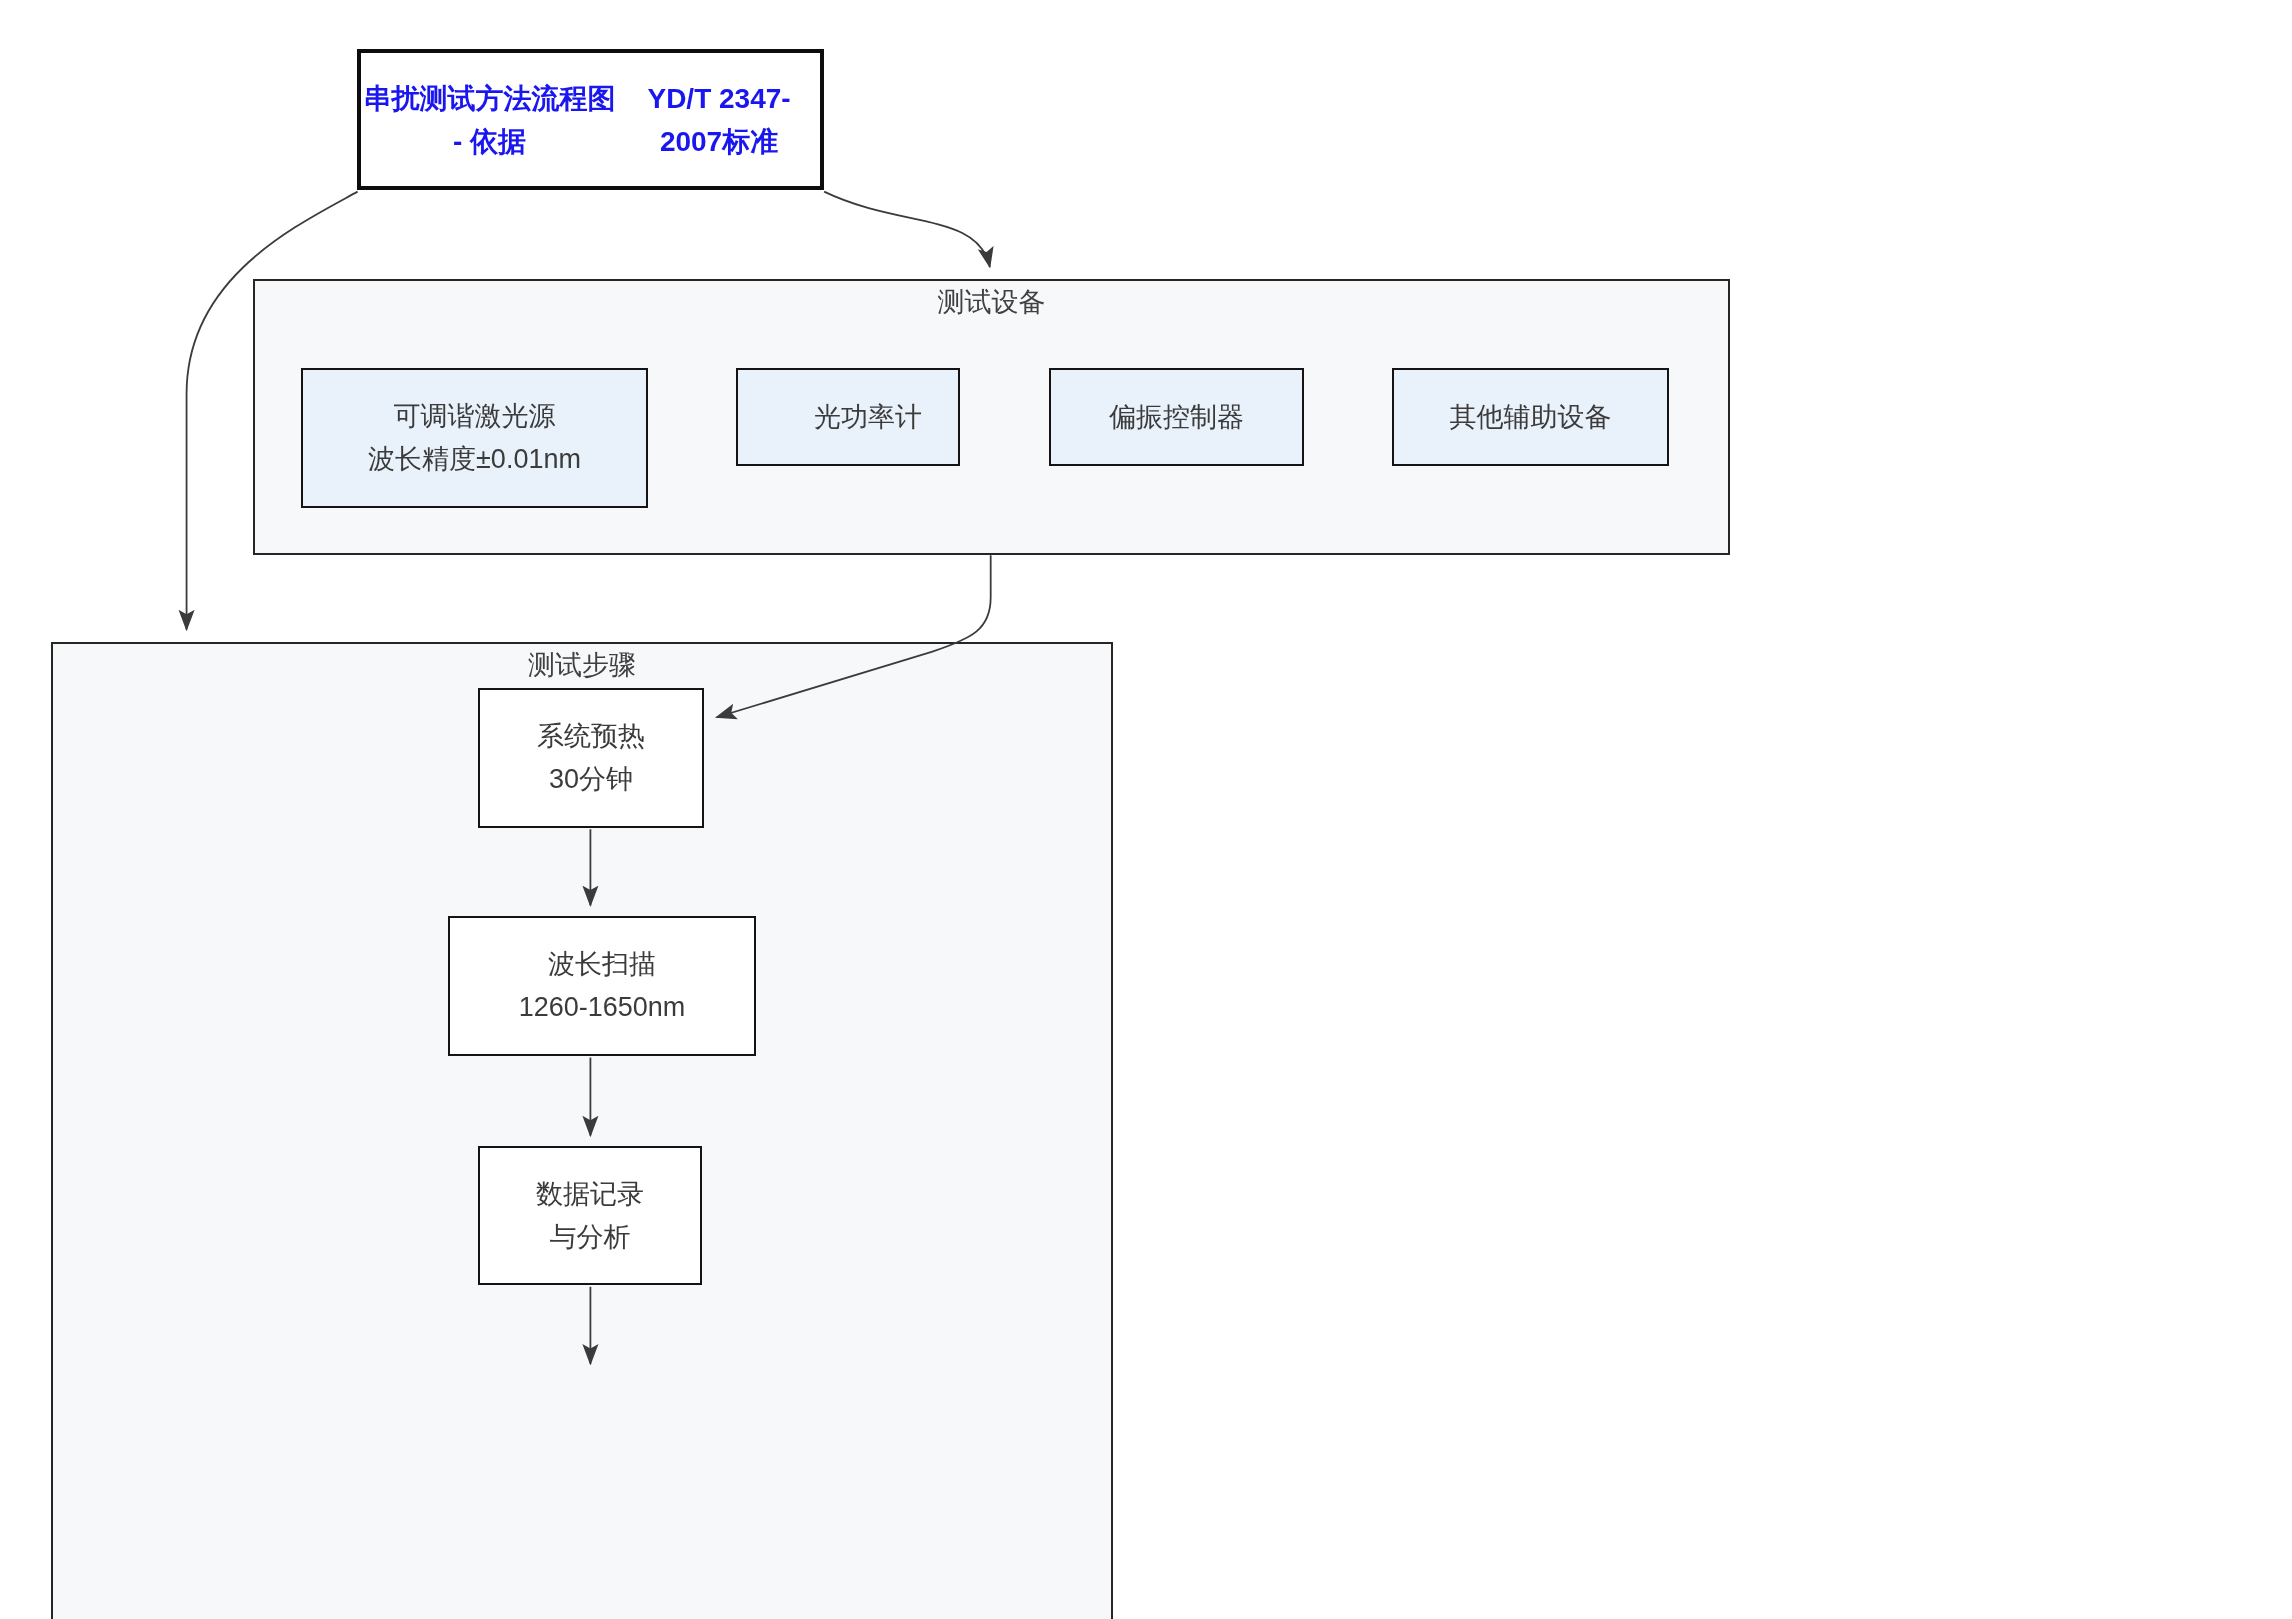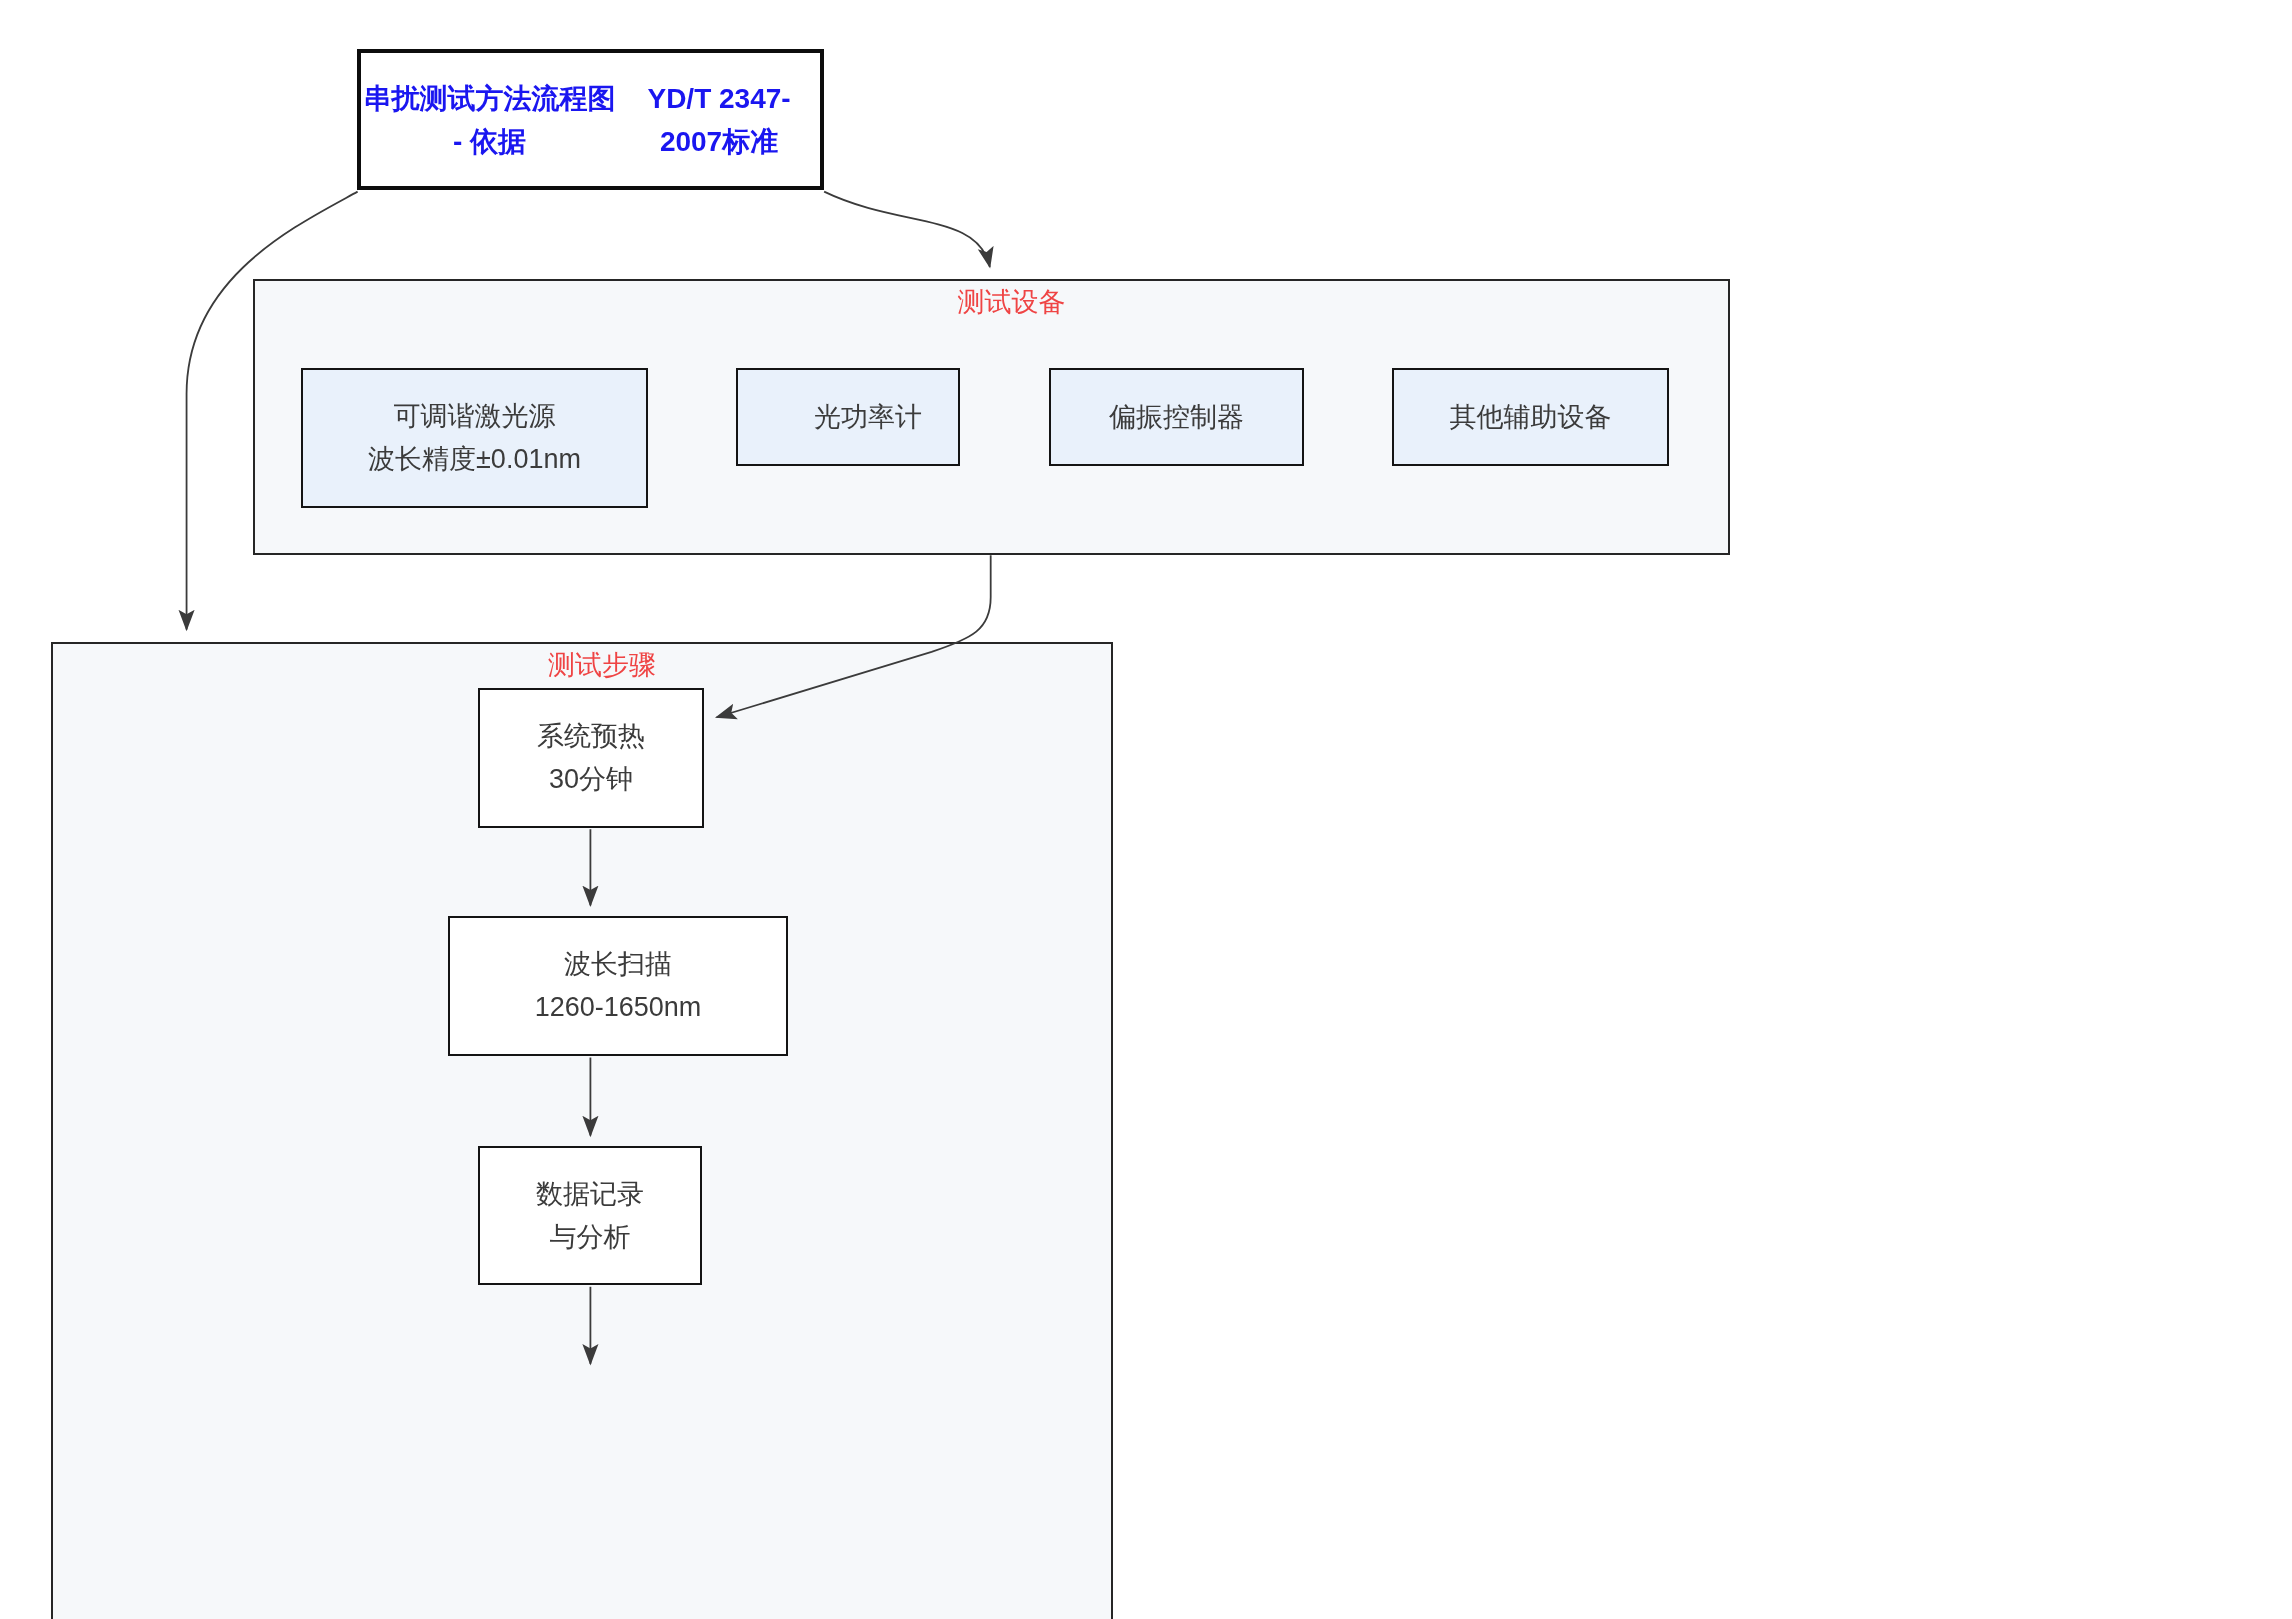--- a/index.html
+++ b/index.html
@@ -45,23 +45,22 @@
     z-index: 1;
   }
   .group-equipment { left: 253px; top: 279px; width: 1477px; height: 276px; }
   .group-steps     { left: 51px;  top: 642px; width: 1062px; height: 1166px; }
   .group-label {
     position: absolute;
     left: 0; top: 4.5px;
     width: 100%;
     text-align: center;
     font-size: 27px;
-    color: #ef4444;
+    color: #404040;
     line-height: 32px;
-    padding-left: 20px;
   }
 
   
   .node {
     position: absolute;
     box-sizing: border-box;
     display: flex;
     flex-direction: column;
     align-items: center;
     justify-content: center;
@@ -73,21 +72,21 @@
   }
   .node-blue  { background: #e9f1fb; border: 2.2px solid #141414; }
   .node-white { background: #ffffff; border: 2.7px solid #141414; }
 
   .eq-laser   { left: 301px;  top: 347px; width: 347px; height: 140px; margin-top: 21px; }
   .eq-power   { left: 736px;  top: 368px; width: 224px; height: 98px; padding-left: 40px; }
   .eq-polar   { left: 1049px; top: 368px; width: 255px; height: 98px; }
   .eq-aux     { left: 1392px; top: 368px; width: 277px; height: 98px; }
 
   .st-warmup  { left: 478px; top: 688px;  width: 226px; height: 140px; }
-  .st-scan    { left: 448px; top: 916px; width: 340px; height: 140px; }
+  .st-scan    { left: 448px; top: 916px; width: 308px; height: 140px; }
   .st-record  { left: 478px; top: 1146px; width: 224px; height: 139px; text-align: right; }
   .st-judge   { left: 478px; top: 1375px; width: 224px; height: 141px; }
 
   
   .edges {
     position: absolute;
     left: 0; top: 0;
     width: 2293px; height: 1619px;
     pointer-events: none;
     z-index: 4;

